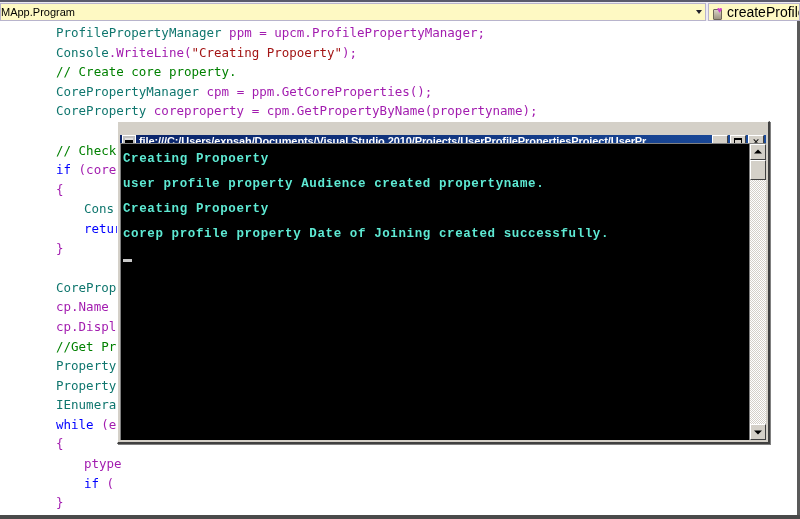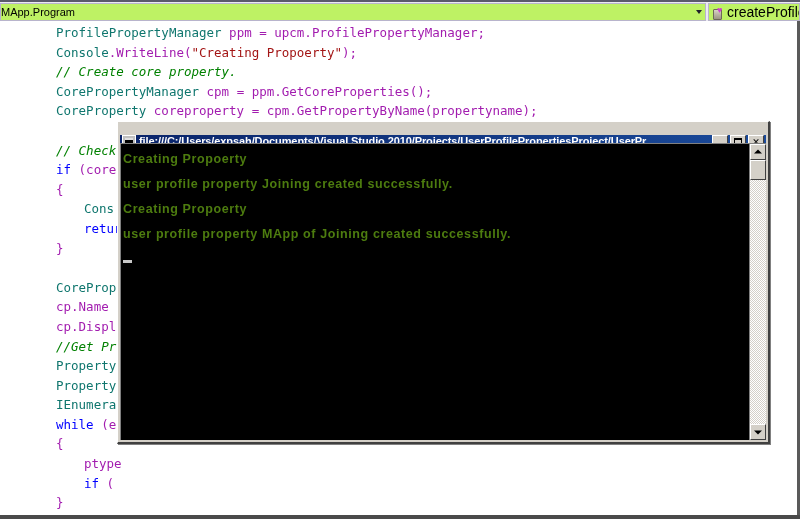--- a/index.html
+++ b/index.html
@@ -31,21 +31,21 @@
     position: absolute;
     left: 0; top: 0;
     width: 800px; height: 21px;
     background: #eceaf4;
     border-top: 2px solid #5a5a6b;
     box-sizing: border-box;
     display: flex;
     align-items: stretch;
   }
   .nav-combo {
-    background: #bef264;
+    background: #fef9c3;
     border: 1px solid #b8b4cc;
     margin: 1px 0 1px 0;
     display: flex;
     align-items: center;
     box-sizing: border-box;
     height: 18px;
   }
   #nav-type-combo {
     flex: 0 0 706px;
     position: relative;
@@ -122,21 +122,21 @@
     font-family: "DejaVu Sans Mono", "Liberation Mono", monospace;
     font-size: 12.5px;
     line-height: 19.6px;
     white-space: pre;
     color: #000000;
   }
   .ln { display: block; height: 19.6px; }
   .t-type { color: #0f766e; }
   .t-kw   { color: #0000ff; }
   .t-str  { color: #a31515; }
-  .t-com  { color: #008000; font-style: italic; }
+  .t-com  { color: #008000; }
   .t-plain{ color: #a21caf; }
 
   
   #console-window {
     position: absolute;
     left: 117px;
     top: 121px;
     width: 653px;
     height: 323px;
     background: #d4d0c8;
@@ -230,24 +230,24 @@
     bottom: 2px;
     background: #000000;
     border-top: 1px solid #808080;
     border-left: 1px solid #808080;
     box-sizing: border-box;
     display: flex;
   }
   #console-text {
     flex: 1 1 auto;
     padding: 3px 0 0 2px;
-    font-family: Liberation Sans, sans-serif;
+    font-family: Liberation Mono, monospace;
     font-size: 12.5px;
     line-height: 25px;
-    color: #4d7c0f;
+    color: #5eead4;
     white-space: pre;
     overflow: hidden;
     font-weight: bold;
     letter-spacing: 0.6px;
   }
   .cline { display: block; height: 25px; }
   #console-cursor {
     display: inline-block;
     width: 9px;
     height: 3px;
@@ -341,21 +341,21 @@
 
     <div id="console-titlebar">
       <span id="console-sysicon"></span>
       <span id="console-title">file:///C:/Users/expsah/Documents/Visual Studio 2010/Projects/UserProfilePropertiesProject/UserPr...</span>
       <span class="win-btn" id="btn-minimize"></span>
       <span class="win-btn" id="btn-maximize"></span>
       <span class="win-btn" id="btn-close">✕</span>
     </div>
 
     <div id="console-body">
-      <div id="console-text"><span class="cline">Creating Propoerty</span><span class="cline">user profile property Joining created successfully.</span><span class="cline">Creating Propoerty</span><span class="cline">user profile property MApp of Joining created successfully.</span><span class="cline"><span id="console-cursor"></span></span></div>
+      <div id="console-text"><span class="cline">Creating Propoerty</span><span class="cline">user profile property Audience created propertyname.</span><span class="cline">Creating Propoerty</span><span class="cline">corep profile property Date of Joining created successfully.</span><span class="cline"><span id="console-cursor"></span></span></div>
 
       <div id="console-scrollbar">
         <div class="sb-btn" id="sb-up">
           <span class="sb-arrow"></span>
         </div>
         <div id="sb-track">
           <div id="sb-thumb"></div>
         </div>
         <div class="sb-btn" id="sb-down">
           <span class="sb-arrow"></span>

